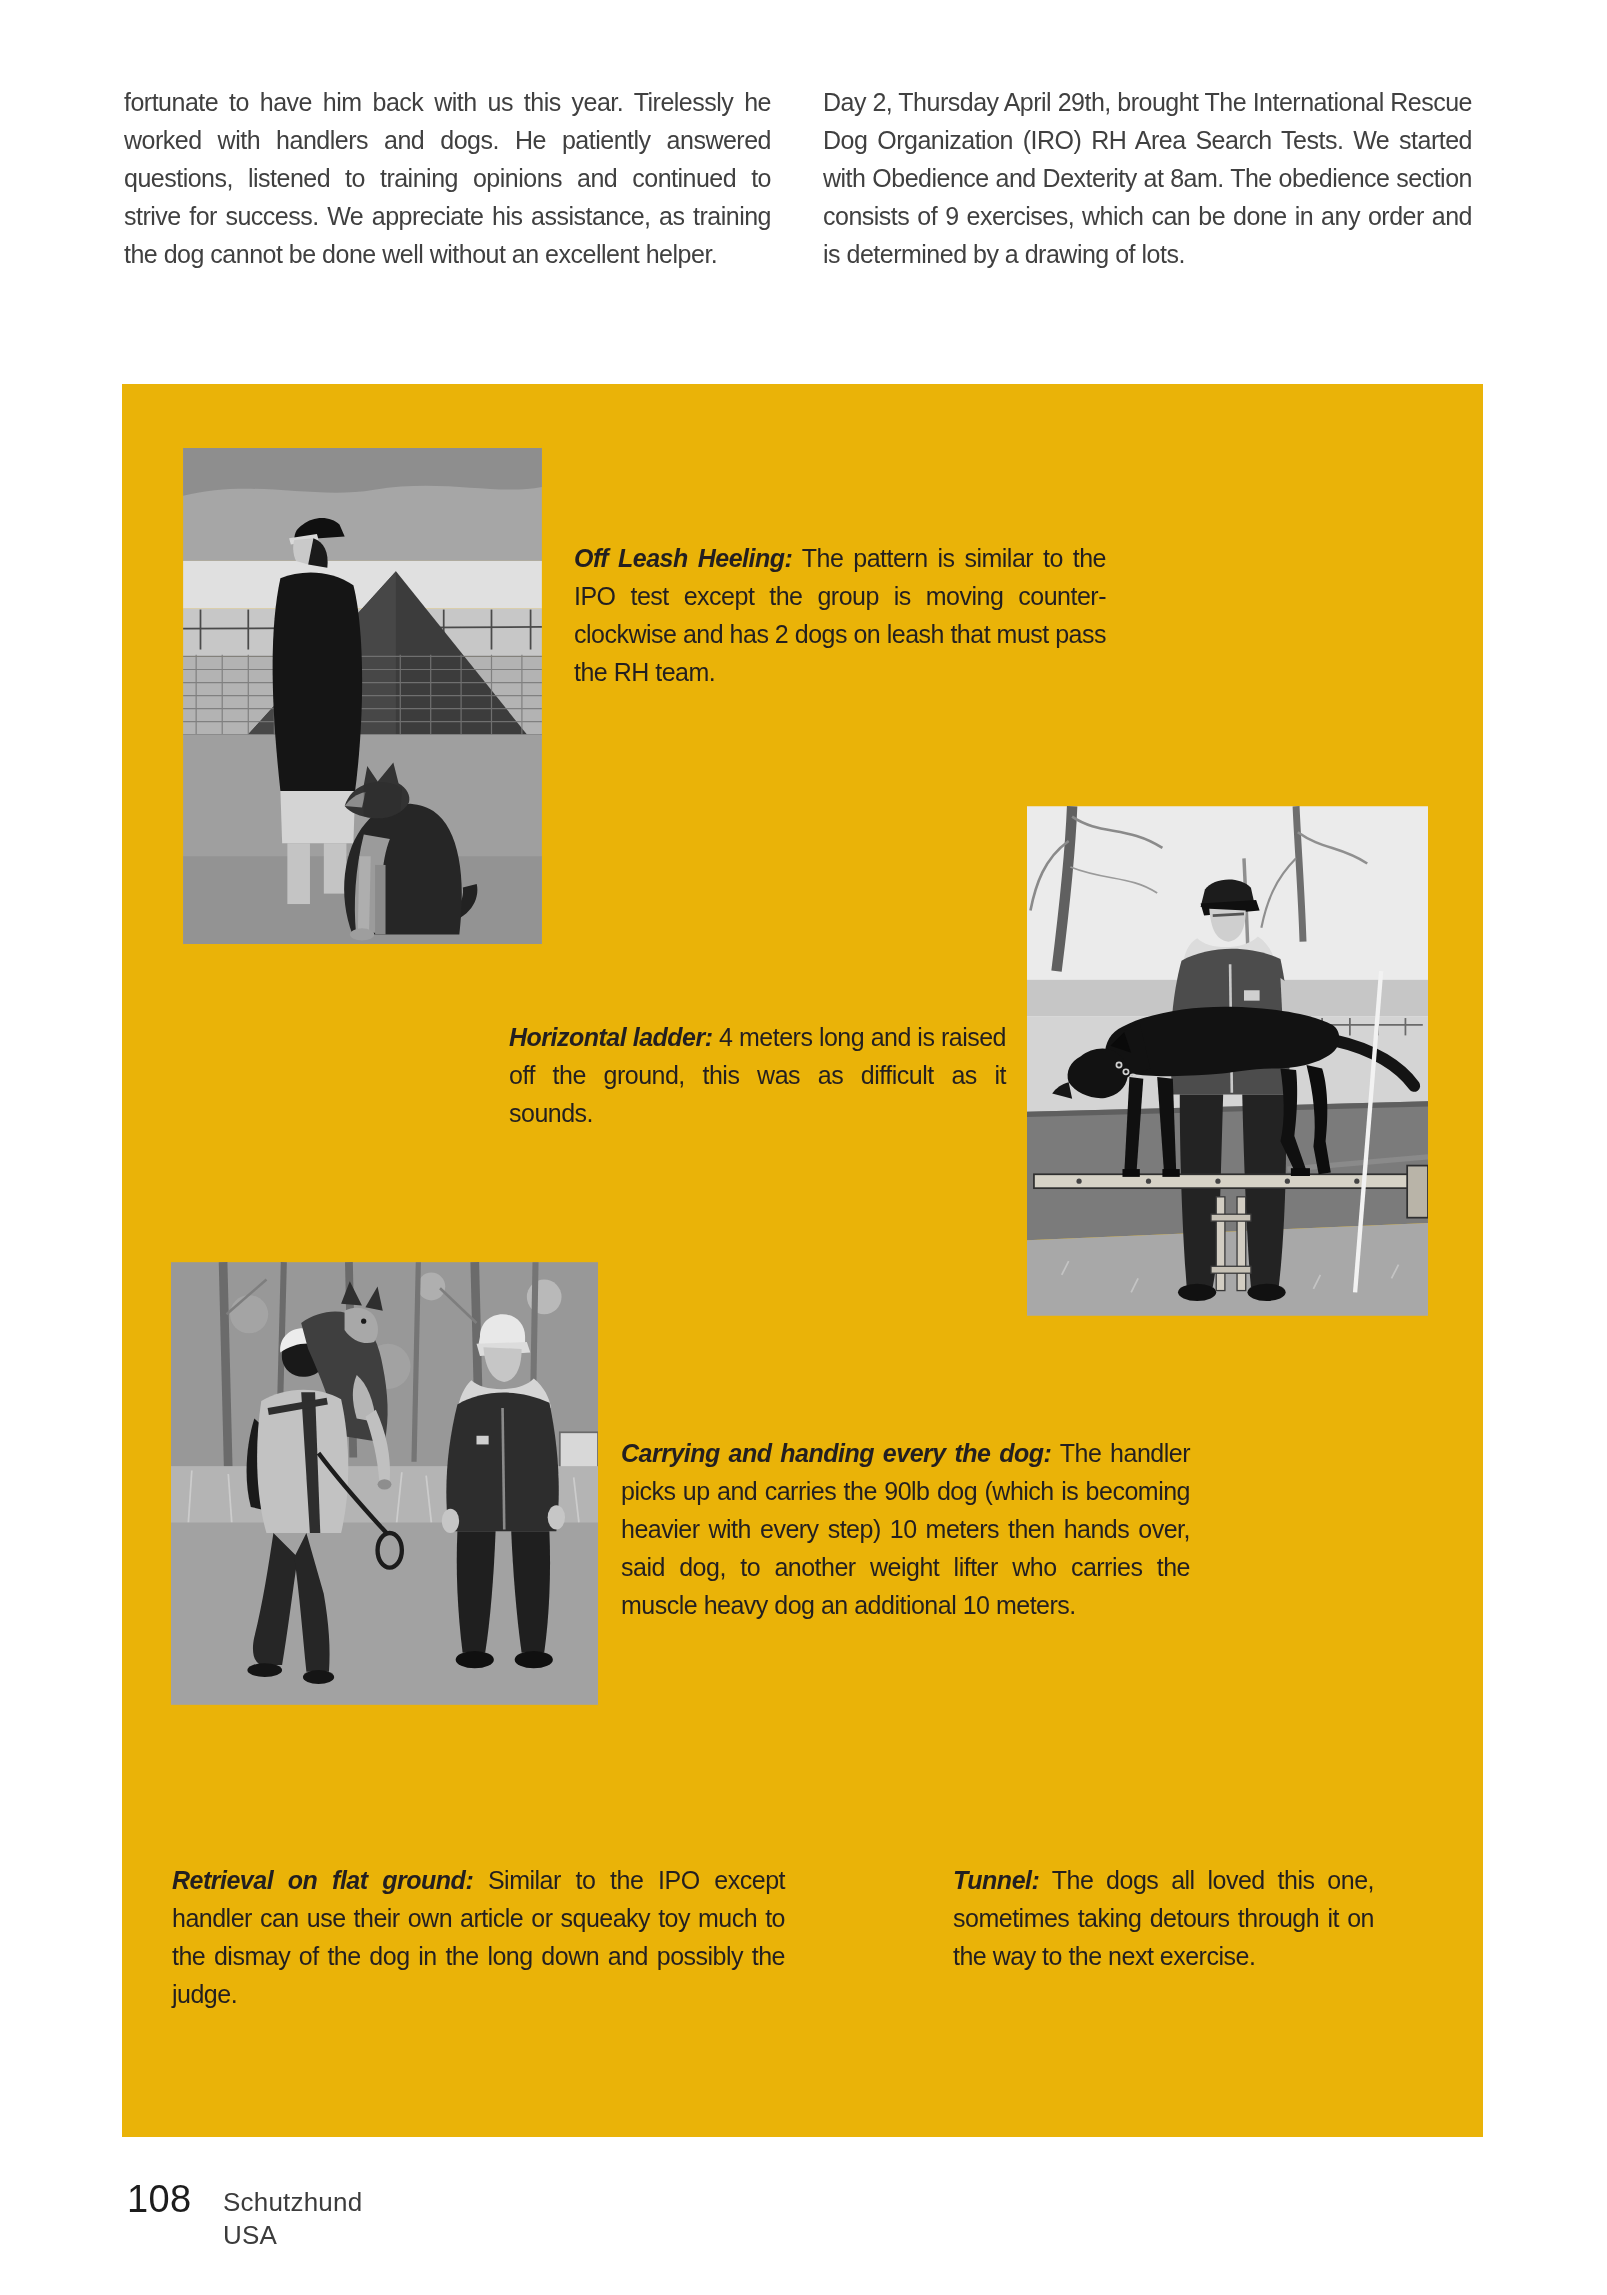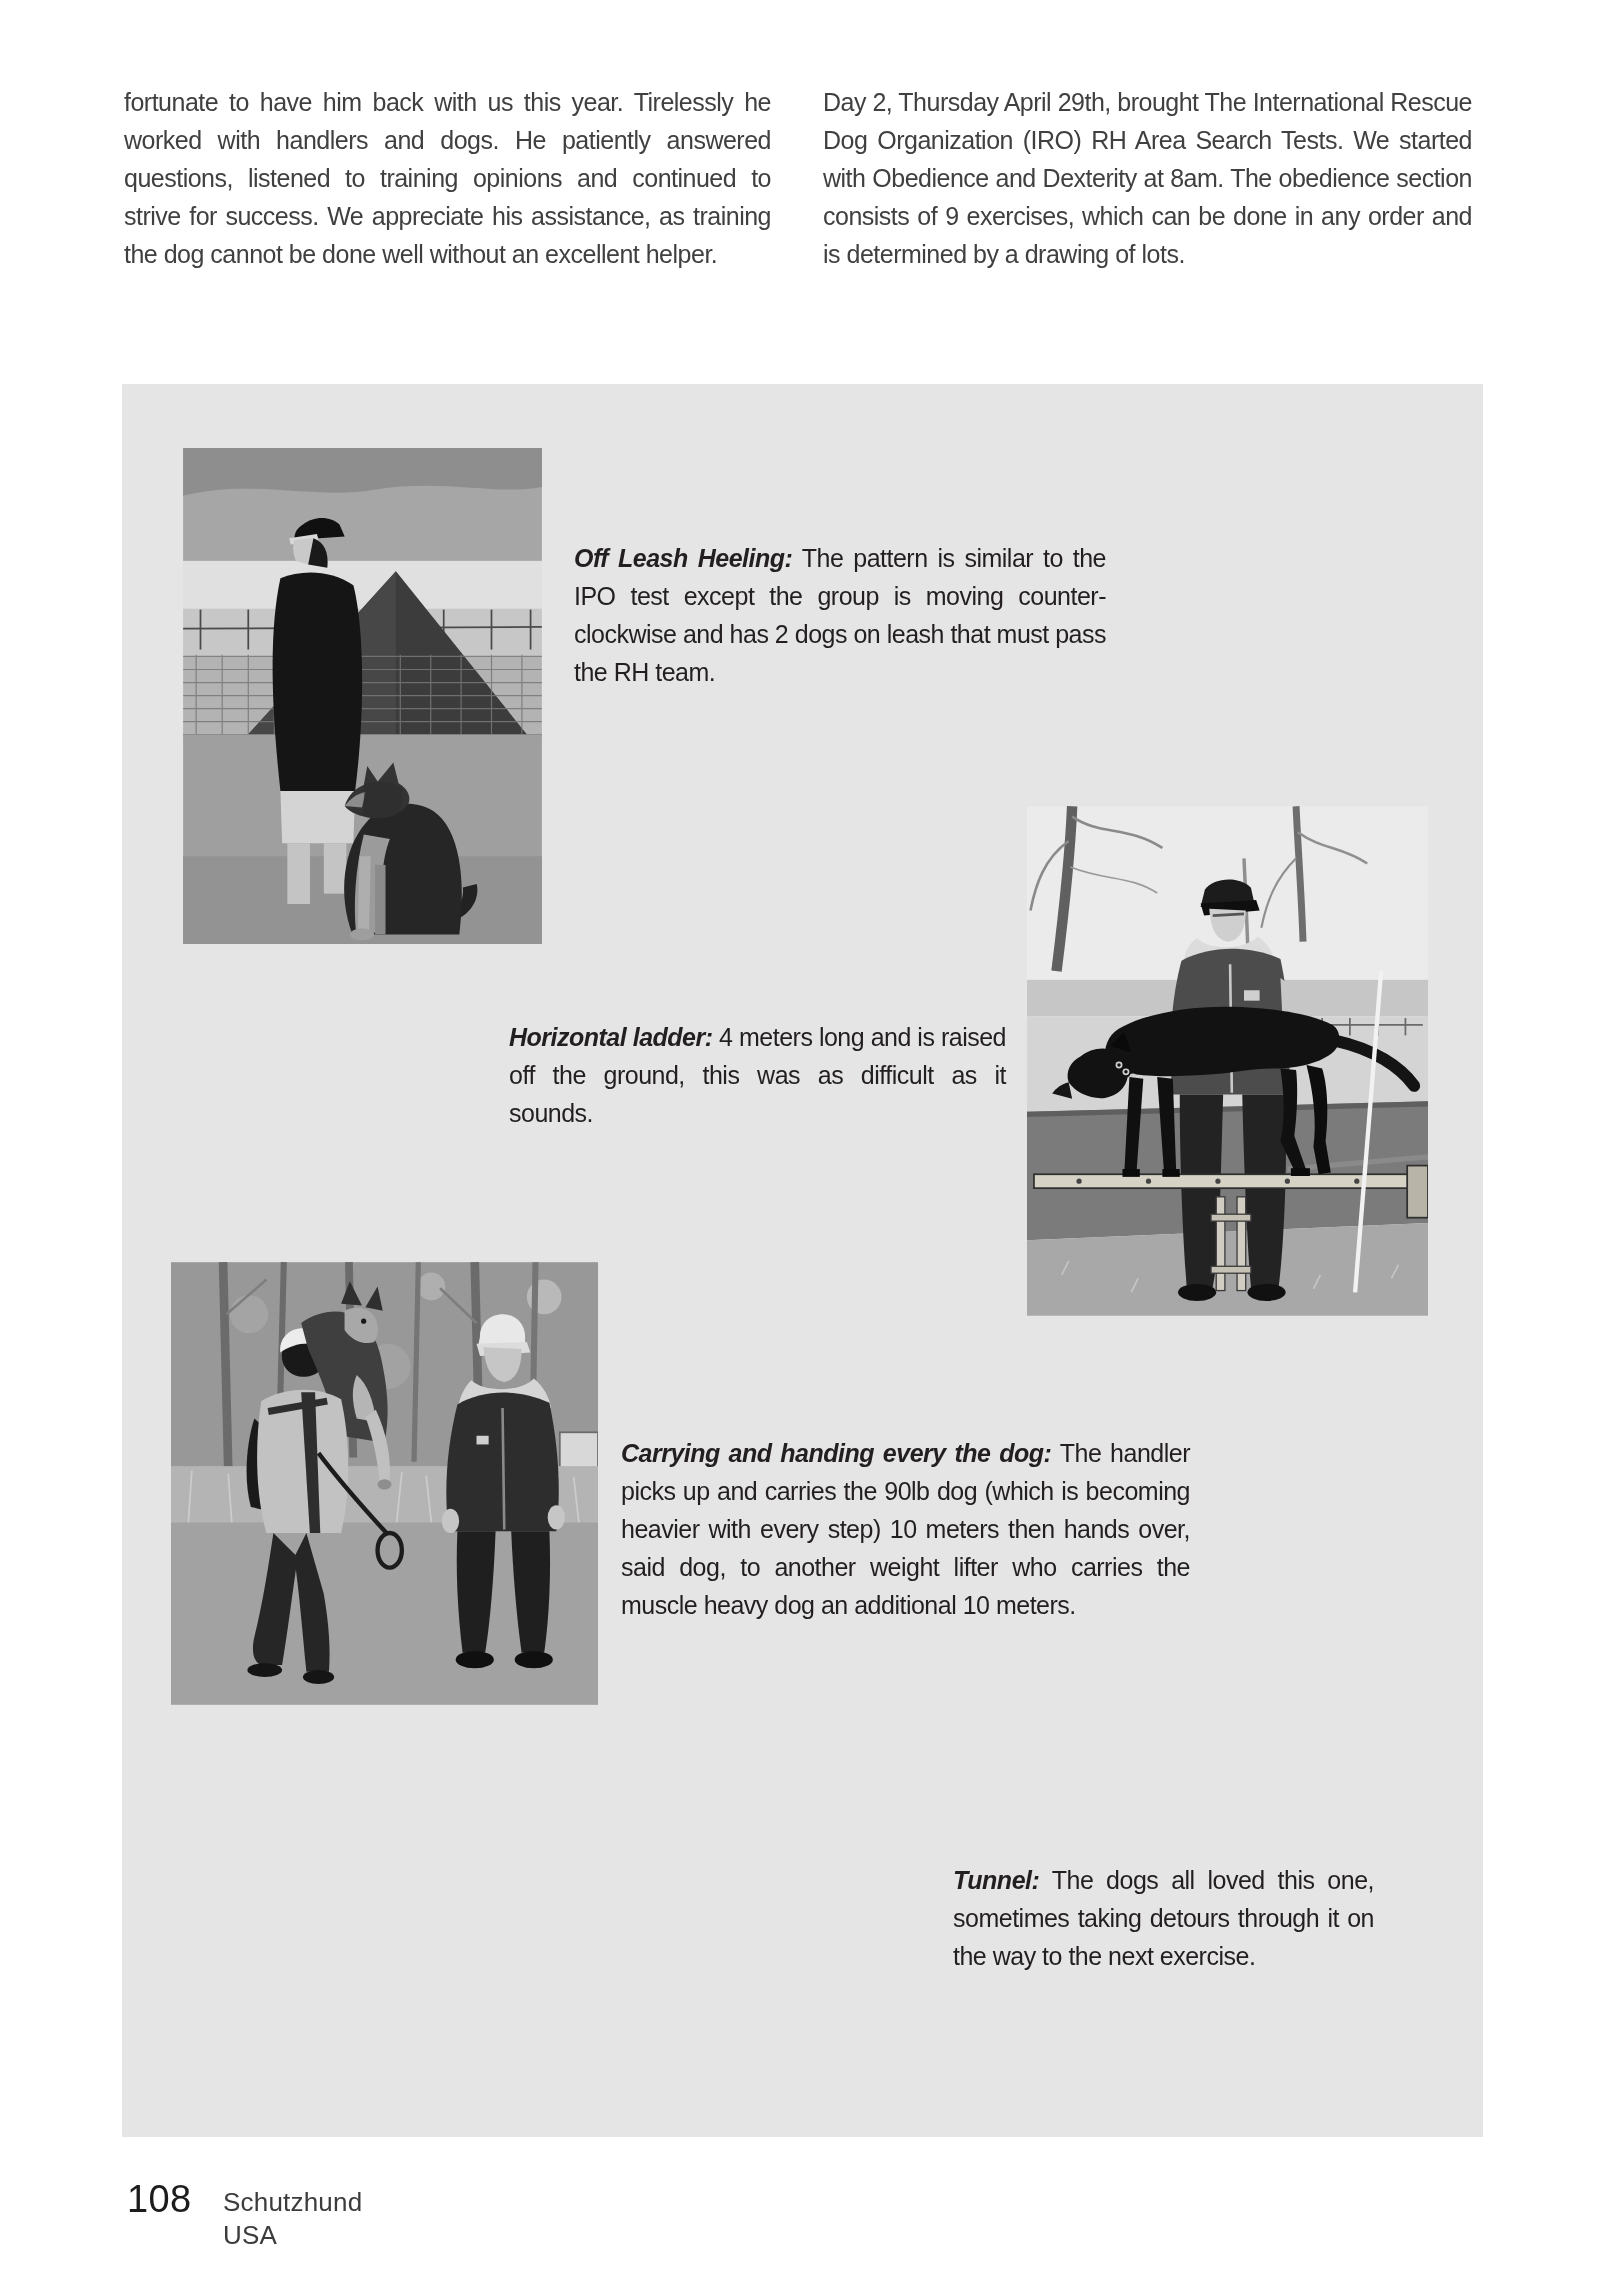--- a/index.html
+++ b/index.html
@@ -7,21 +7,21 @@
     position:relative;width:1607px;height:2295px;background:#ffffff;overflow:hidden;
     font-family:"Liberation Sans", sans-serif;color:#231f20;
   }
   .bodytext{
     position:absolute;margin:0;
     font-size:25px;line-height:38px;letter-spacing:-0.5px;
     text-align:justify;text-align-last:left;color:#404040;
   }
   .panel{
     position:absolute;left:122px;top:384px;width:1361px;height:1753px;
-    background:#e5e5e5;
+    background:#eab308;
   }
   .photo{position:absolute;display:block;}
   .caption{
     position:absolute;margin:0;
     font-size:25px;line-height:38px;letter-spacing:-0.5px;
     text-align:justify;text-align-last:left;color:#231f20;
   }
   .caption .lead{font-weight:bold;font-style:italic;}
   .footer{position:absolute;left:127px;top:2180px;height:52px;}
   .pagenum{
@@ -265,20 +265,21 @@
         <ellipse cx="444" cy="294" rx="10" ry="14" fill="#c6c6c6"></ellipse>
         <path d="M330,310 L374,310 C372,362 368,412 362,450 L336,450 C330,402 328,354 330,310 Z" fill="#1f1f1f"></path>
         <path d="M392,310 L436,310 C438,358 436,408 430,450 L404,450 C398,408 394,356 392,310 Z" fill="#1f1f1f"></path>
         <ellipse cx="350" cy="458" rx="22" ry="10" fill="#101010"></ellipse>
         <ellipse cx="418" cy="458" rx="22" ry="10" fill="#101010"></ellipse>
       </g>
     </svg>
 
     <p class="caption" style="left:499px;top:1050px;width:569px;"><b class="lead">Carrying and handing every the dog:</b> <span>The handler picks up and carries the 90lb dog (which is becoming heavier with every step) 10 meters then hands over, said dog, to another weight lifter who carries the muscle heavy dog an additional 10 meters.</span></p>
 
+    <p class="caption" style="left:50px;top:1477px;width:613px;"><b class="lead">Retrieval on flat ground:</b> <span>Similar to the IPO except handler can use their own article or squeaky toy much to the dismay of the dog in the long down and possibly the judge.</span></p>
 
     <p class="caption" style="left:831px;top:1477px;width:421px;"><b class="lead">Tunnel:</b> <span>The dogs all loved this one, sometimes taking detours through it on the way to the next exercise.</span></p>
 
   </div>
 
   <div class="footer">
     <p class="pagenum">108</p>
     <p class="mag">Schutzhund USA</p>
   </div>
 

